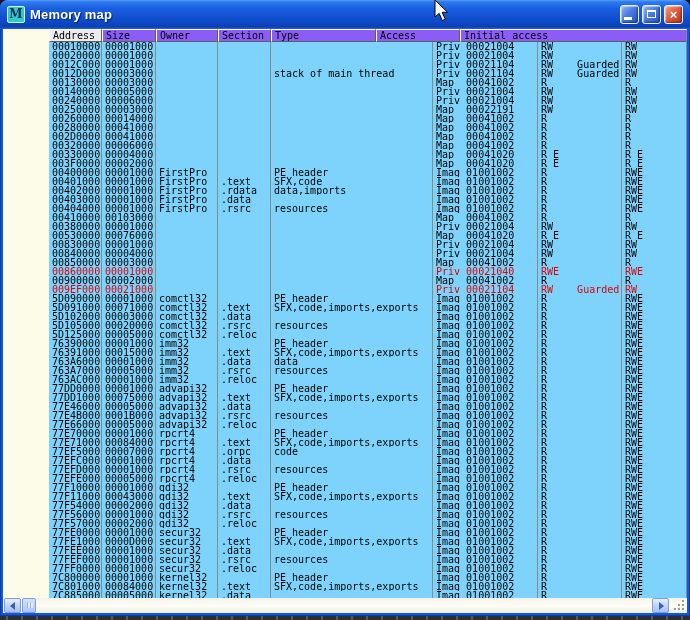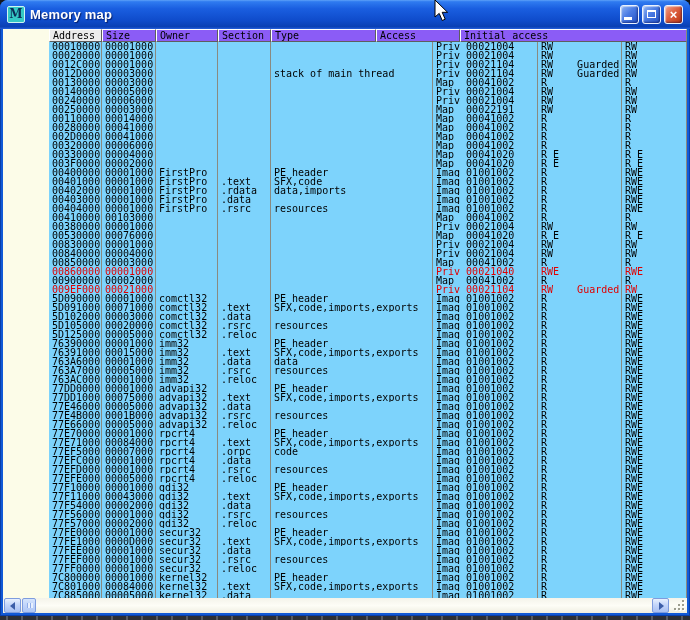--- a/index.html
+++ b/index.html
@@ -241,21 +241,21 @@
               <div class="cell c0">00250000</div>
               <div class="cell c1">00003000</div>
               <div class="cell c2"></div>
               <div class="cell c3"></div>
               <div class="cell c4"></div>
               <div class="cell c5">Map  00022191</div>
               <div class="cell c6">RW</div>
               <div class="cell c7">RW</div>
             </div>
             <div class="row">
-              <div class="cell c0">00110000</div>
+              <div class="cell c0">00260000</div>
               <div class="cell c1">00014000</div>
               <div class="cell c2"></div>
               <div class="cell c3"></div>
               <div class="cell c4"></div>
               <div class="cell c5">Map  00041002</div>
               <div class="cell c6">R</div>
               <div class="cell c7">R</div>
             </div>
             <div class="row">
               <div class="cell c0">00280000</div>

